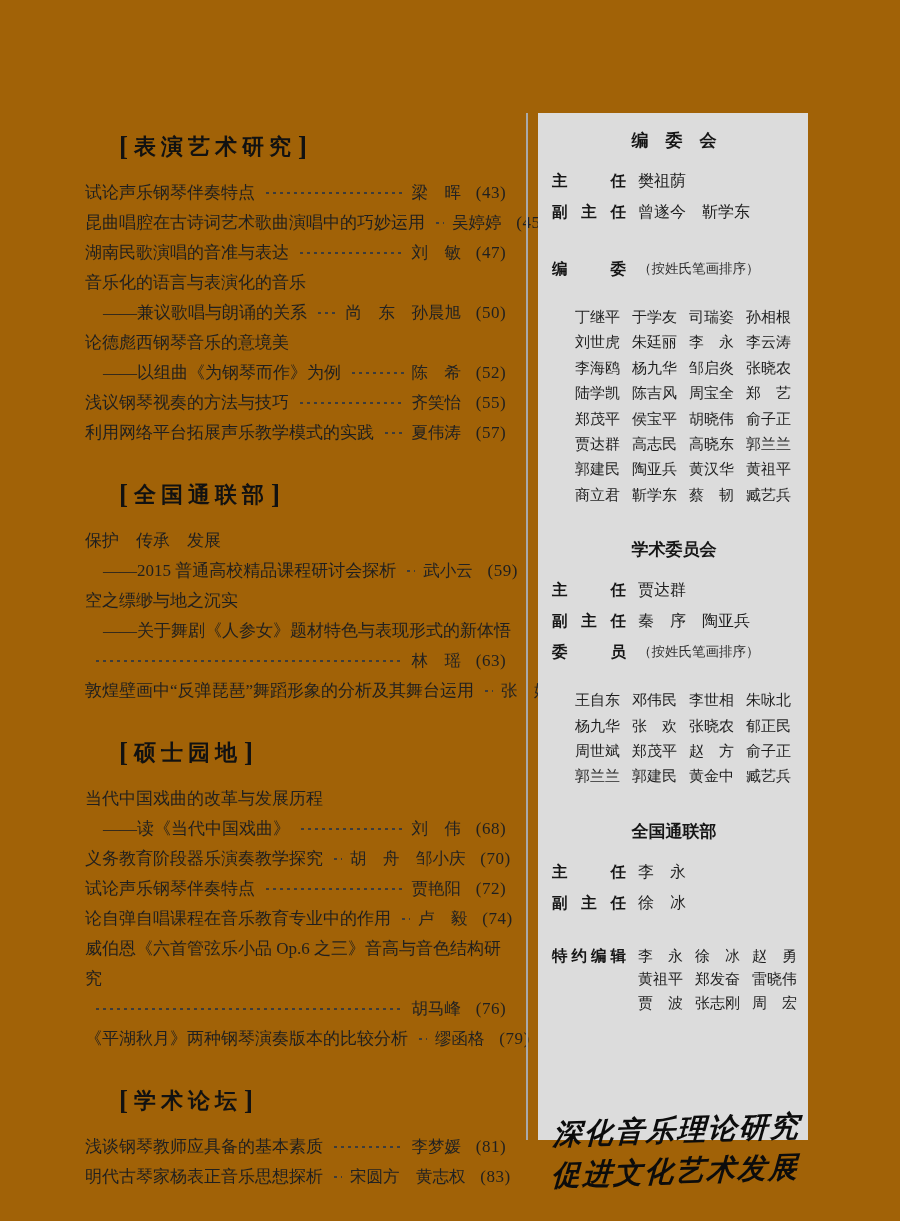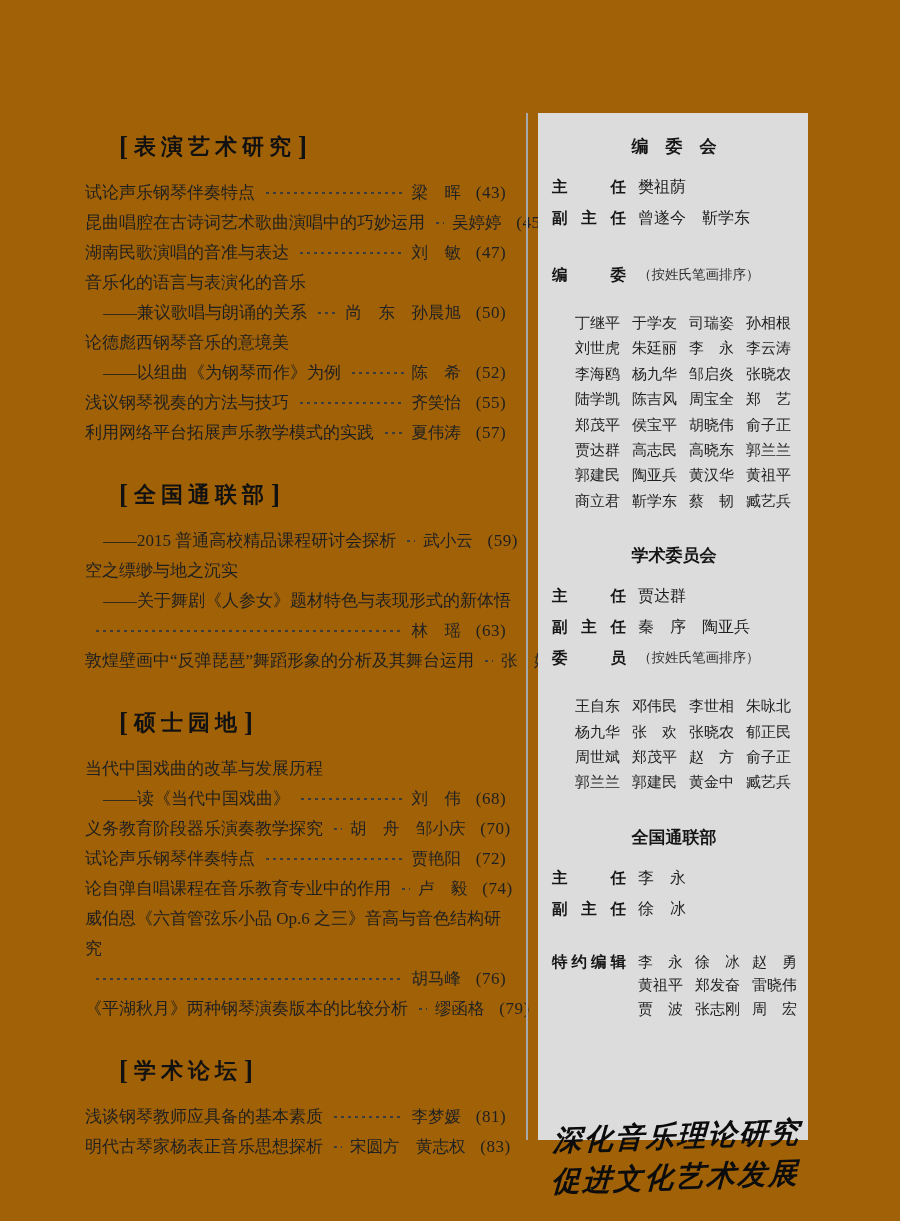--- a/index.html
+++ b/index.html
@@ -32,21 +32,21 @@
     background-image:radial-gradient(circle, #3c3c3c 1.15px, transparent 1.45px);
     background-size:7px 14px; background-position:left center; background-repeat:repeat-x;
   }
   .authors { white-space:pre; margin-right:9px; font-size:16.5px; color:#222; }
   .pageno { white-space:pre; min-width:42px; text-align:center; font-size:17px; letter-spacing:0.5px; }
 
   
   .divider { position:absolute; left:526px; top:113px; width:2px; height:1027px; background:#a9a9a9; }
   .panel {
     position:absolute; left:538px; top:113px; width:270px; height:1027px;
-    background:#dcdcdc; box-sizing:border-box; padding:22px 12px 0 14px;
+    background:#dcdcdc; box-sizing:border-box; padding:16px 12px 0 14px;
   }
   .panel-section + .panel-section { margin-top:30px; }
   .panel-title {
     text-align:center; font-weight:bold; font-size:17px; margin:0 0 13px;
     font-family:"Liberation Sans","DejaVu Sans",sans-serif; color:#161616; white-space:pre;
   }
   .officer-row { display:flex; align-items:baseline; line-height:31px; font-size:16px; }
   .inline-row { line-height:23.5px; }
   .officer-label {
     width:74px; flex:none; display:inline-flex; justify-content:space-between;
@@ -132,20 +132,21 @@
             <span class="toc-title">利用网络平台拓展声乐教学模式的实践</span>
             <span class="leader"></span>
             <span class="authors">夏伟涛</span>
             <span class="pageno">(57)</span>
           </div>
         </div>
       </div>
       <div class="toc-section">
         <div class="toc-header"><span class="bracket open">[</span><span class="toc-header-text">全国通联部</span><span class="bracket close">]</span></div>
         <div class="toc-entry">
+          <div class="toc-title-line">保护　传承　发展</div>
           <div class="toc-line indent">
             <span class="toc-subtitle">——2015 普通高校精品课程研讨会探析</span>
             <span class="leader"></span>
             <span class="authors">武小云</span>
             <span class="pageno">(59)</span>
           </div>
         </div>
         <div class="toc-entry">
           <div class="toc-title-line">空之缥缈与地之沉实</div>
           <div class="toc-title-line indent">——关于舞剧《人参女》题材特色与表现形式的新体悟</div>

